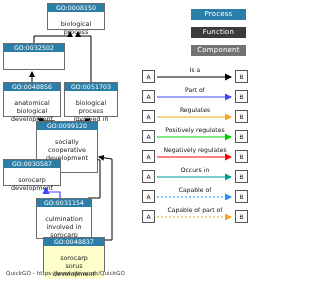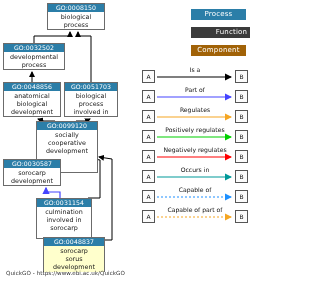--- a/index.html
+++ b/index.html
@@ -32,40 +32,40 @@
     letter-spacing:0.1px;
     white-space:nowrap;
     overflow:hidden;
   }
   .node .nlabel{
     display:block;
     color:#1a1a1a;
     font-size:6.4px;
     line-height:8.1px;
     text-align:center;
-    padding:1px 1px 1px 1px;
+    padding:8px 1px 1px 1px;
     white-space:pre-line;
     overflow:hidden;
   }
   .node.component .nlabel{background:#ffffcc;}
 
   
   .chip{
     position:absolute;
     height:11px;
     line-height:11px;
     text-align:center;
     font-size:7px;
     color:#ffffff;
     letter-spacing:0.2px;
     z-index:3;
   }
   .chip.process{background:#2b7ea8;}
   .chip.function{background:#3b3b3b;}
-  .chip.component{background:#a16207;}
+  .chip.component{background:#737373;}
 
   
   .relrow{position:absolute;height:14px;z-index:3;}
   .relbox{
     position:absolute;top:0;
     width:13px;height:13px;
     border:1px solid #555;
     background:#fbfbfb;
     box-sizing:border-box;
     font-size:6px;
@@ -133,22 +133,20 @@
   </svg>
 
   <div class="node process" style="left:47px;top:3px;width:58px;height:27px;">
     <span class="nid">GO:0008150</span>
     <span class="nlabel">biological
 process</span>
   </div>
 
   <div class="node process" style="left:3px;top:43px;width:62px;height:27px;">
     <span class="nid">GO:0032502</span>
-    <span class="nlabel">developmental
-process</span>
   </div>
 
   <div class="node process" style="left:3px;top:82px;width:58px;height:35px;">
     <span class="nid">GO:0048856</span>
     <span class="nlabel">anatomical
 biological
 development</span>
   </div>
 
   <div class="node process" style="left:64px;top:82px;width:54px;height:35px;">
@@ -179,21 +177,21 @@
   </div>
 
   <div class="node component" style="left:43px;top:237px;width:62px;height:35px;">
     <span class="nid">GO:0048837</span>
     <span class="nlabel">sorocarp
 sorus
 development</span>
   </div>
 
   <div class="chip process" style="left:191px;top:9px;width:55px;">Process</div>
-  <div class="chip function" style="left:191px;top:27px;width:55px;padding-left:13px;">Function</div>
+  <div class="chip function" style="left:191px;top:27px;width:55px;">Function</div>
   <div class="chip component" style="left:191px;top:45px;width:55px;">Component</div>
 
   <div class="relrow" style="left:142px;top:70px;width:107px;">
     <div class="relbox a">A</div>
     <div class="rellabel">Is a</div>
     <svg width="107" height="14" style="position:absolute;left:0;top:0;">
       <defs>
           <marker id="m0" markerWidth="6" markerHeight="6" refX="5" refY="3" orient="auto">
             <path d="M0,0 L6,3 L0,6 z" fill="#000000"></path>
           </marker>

